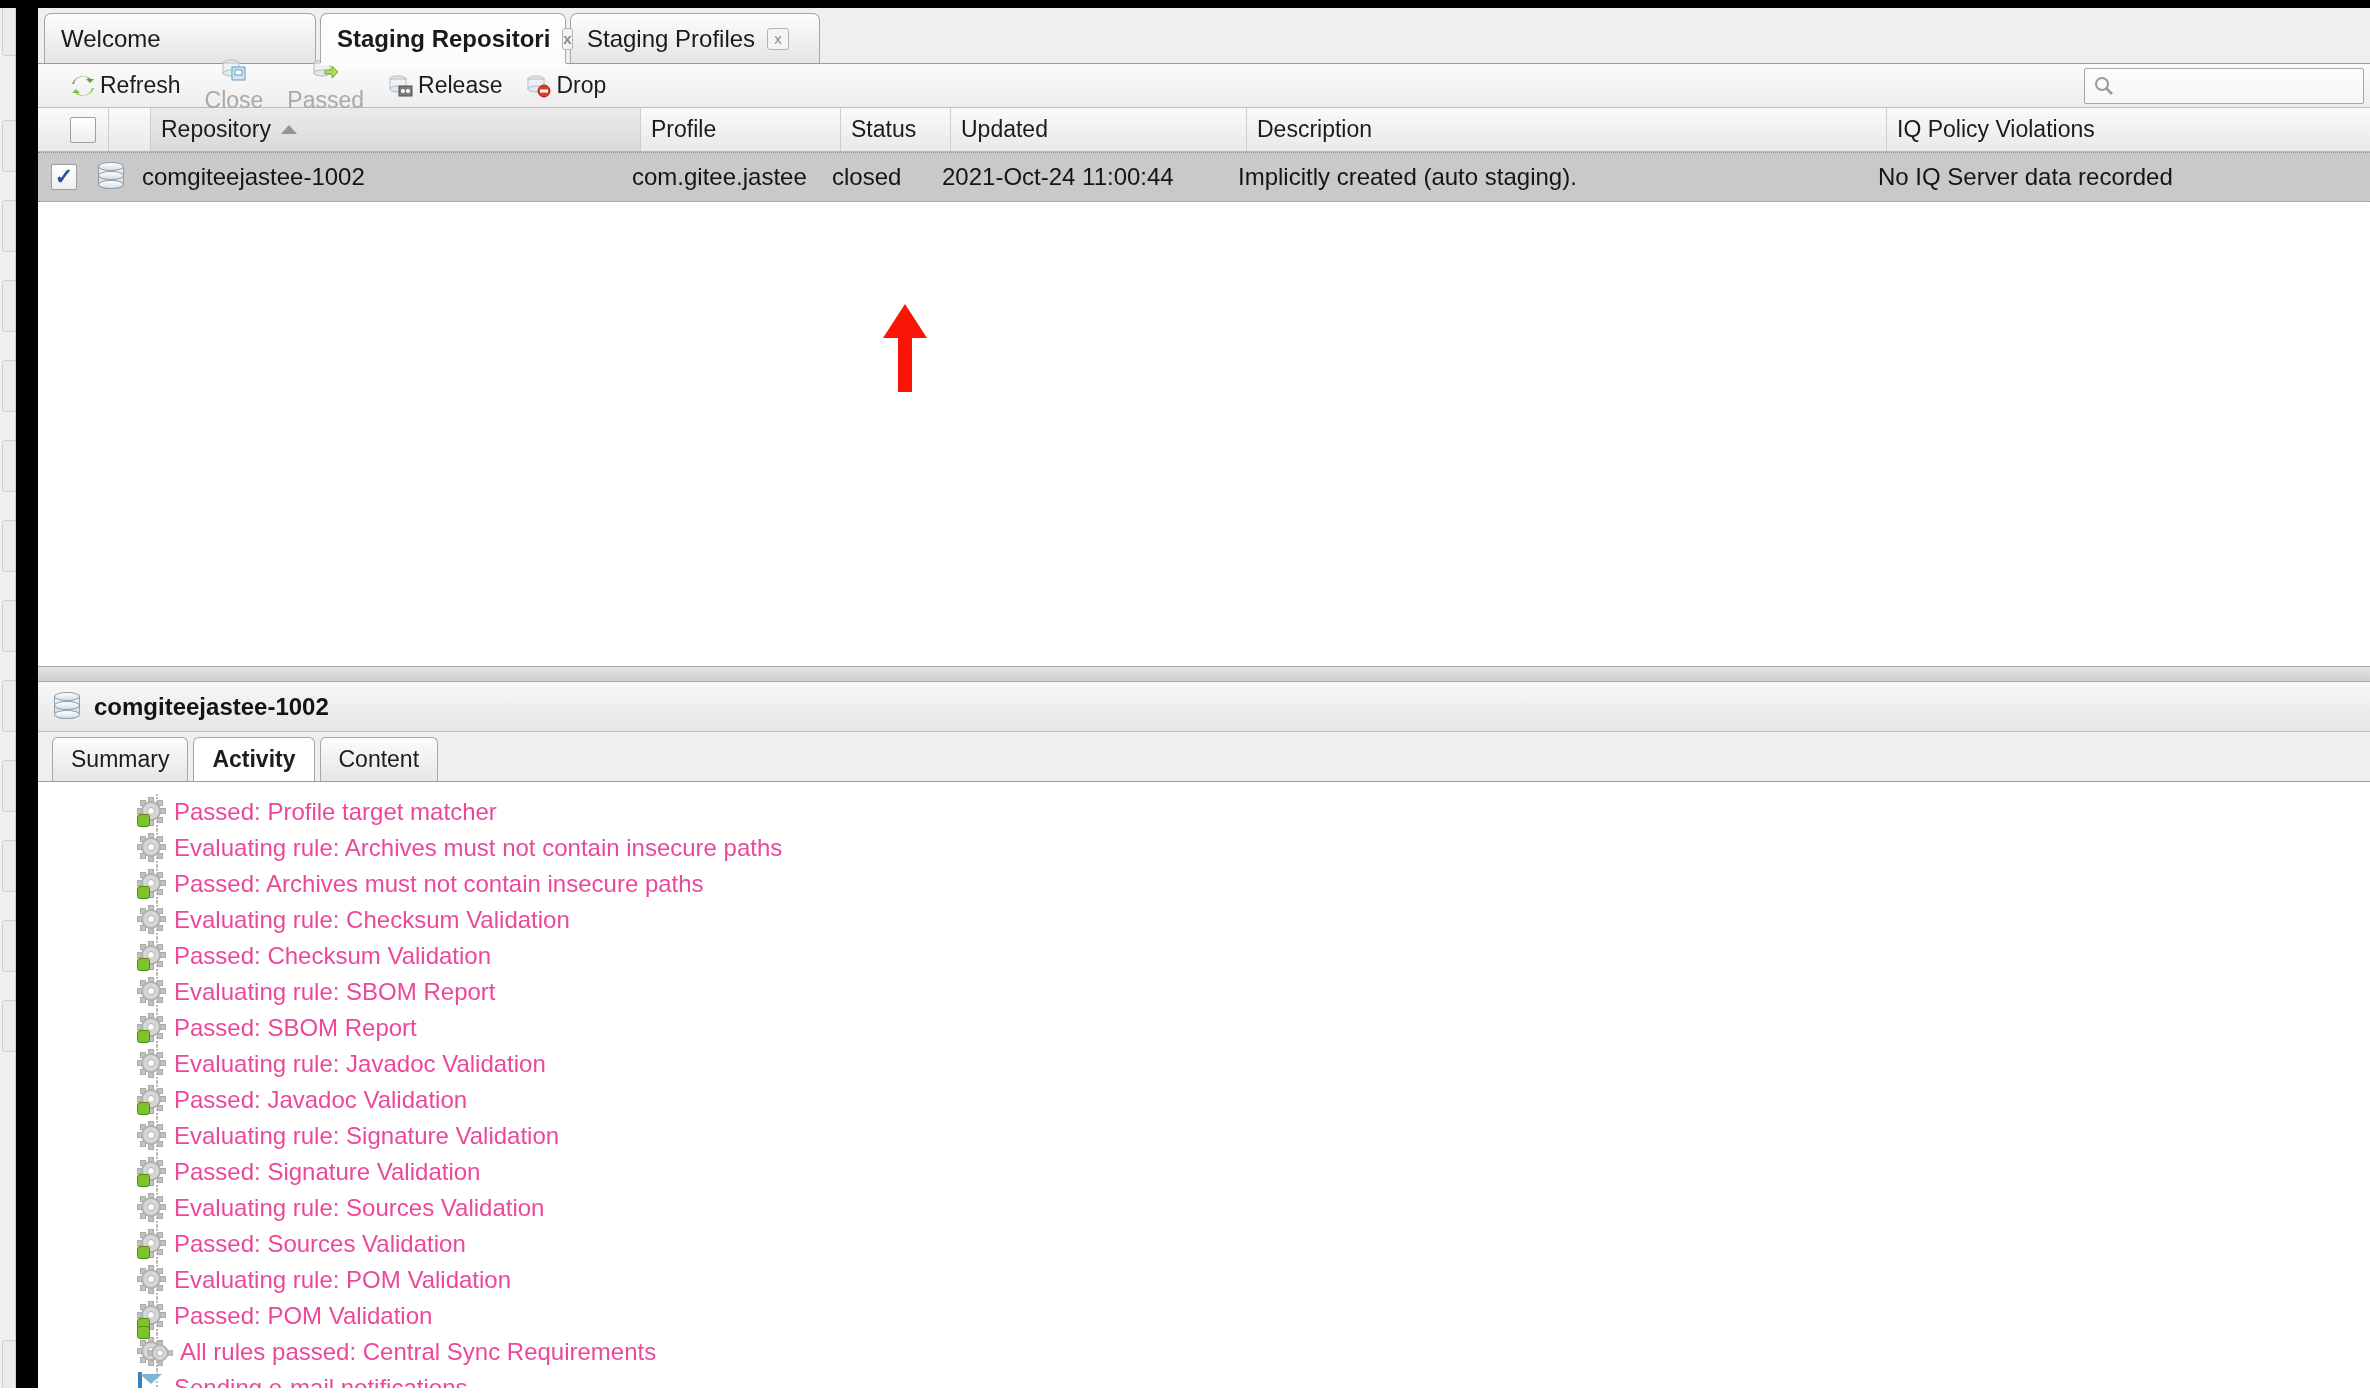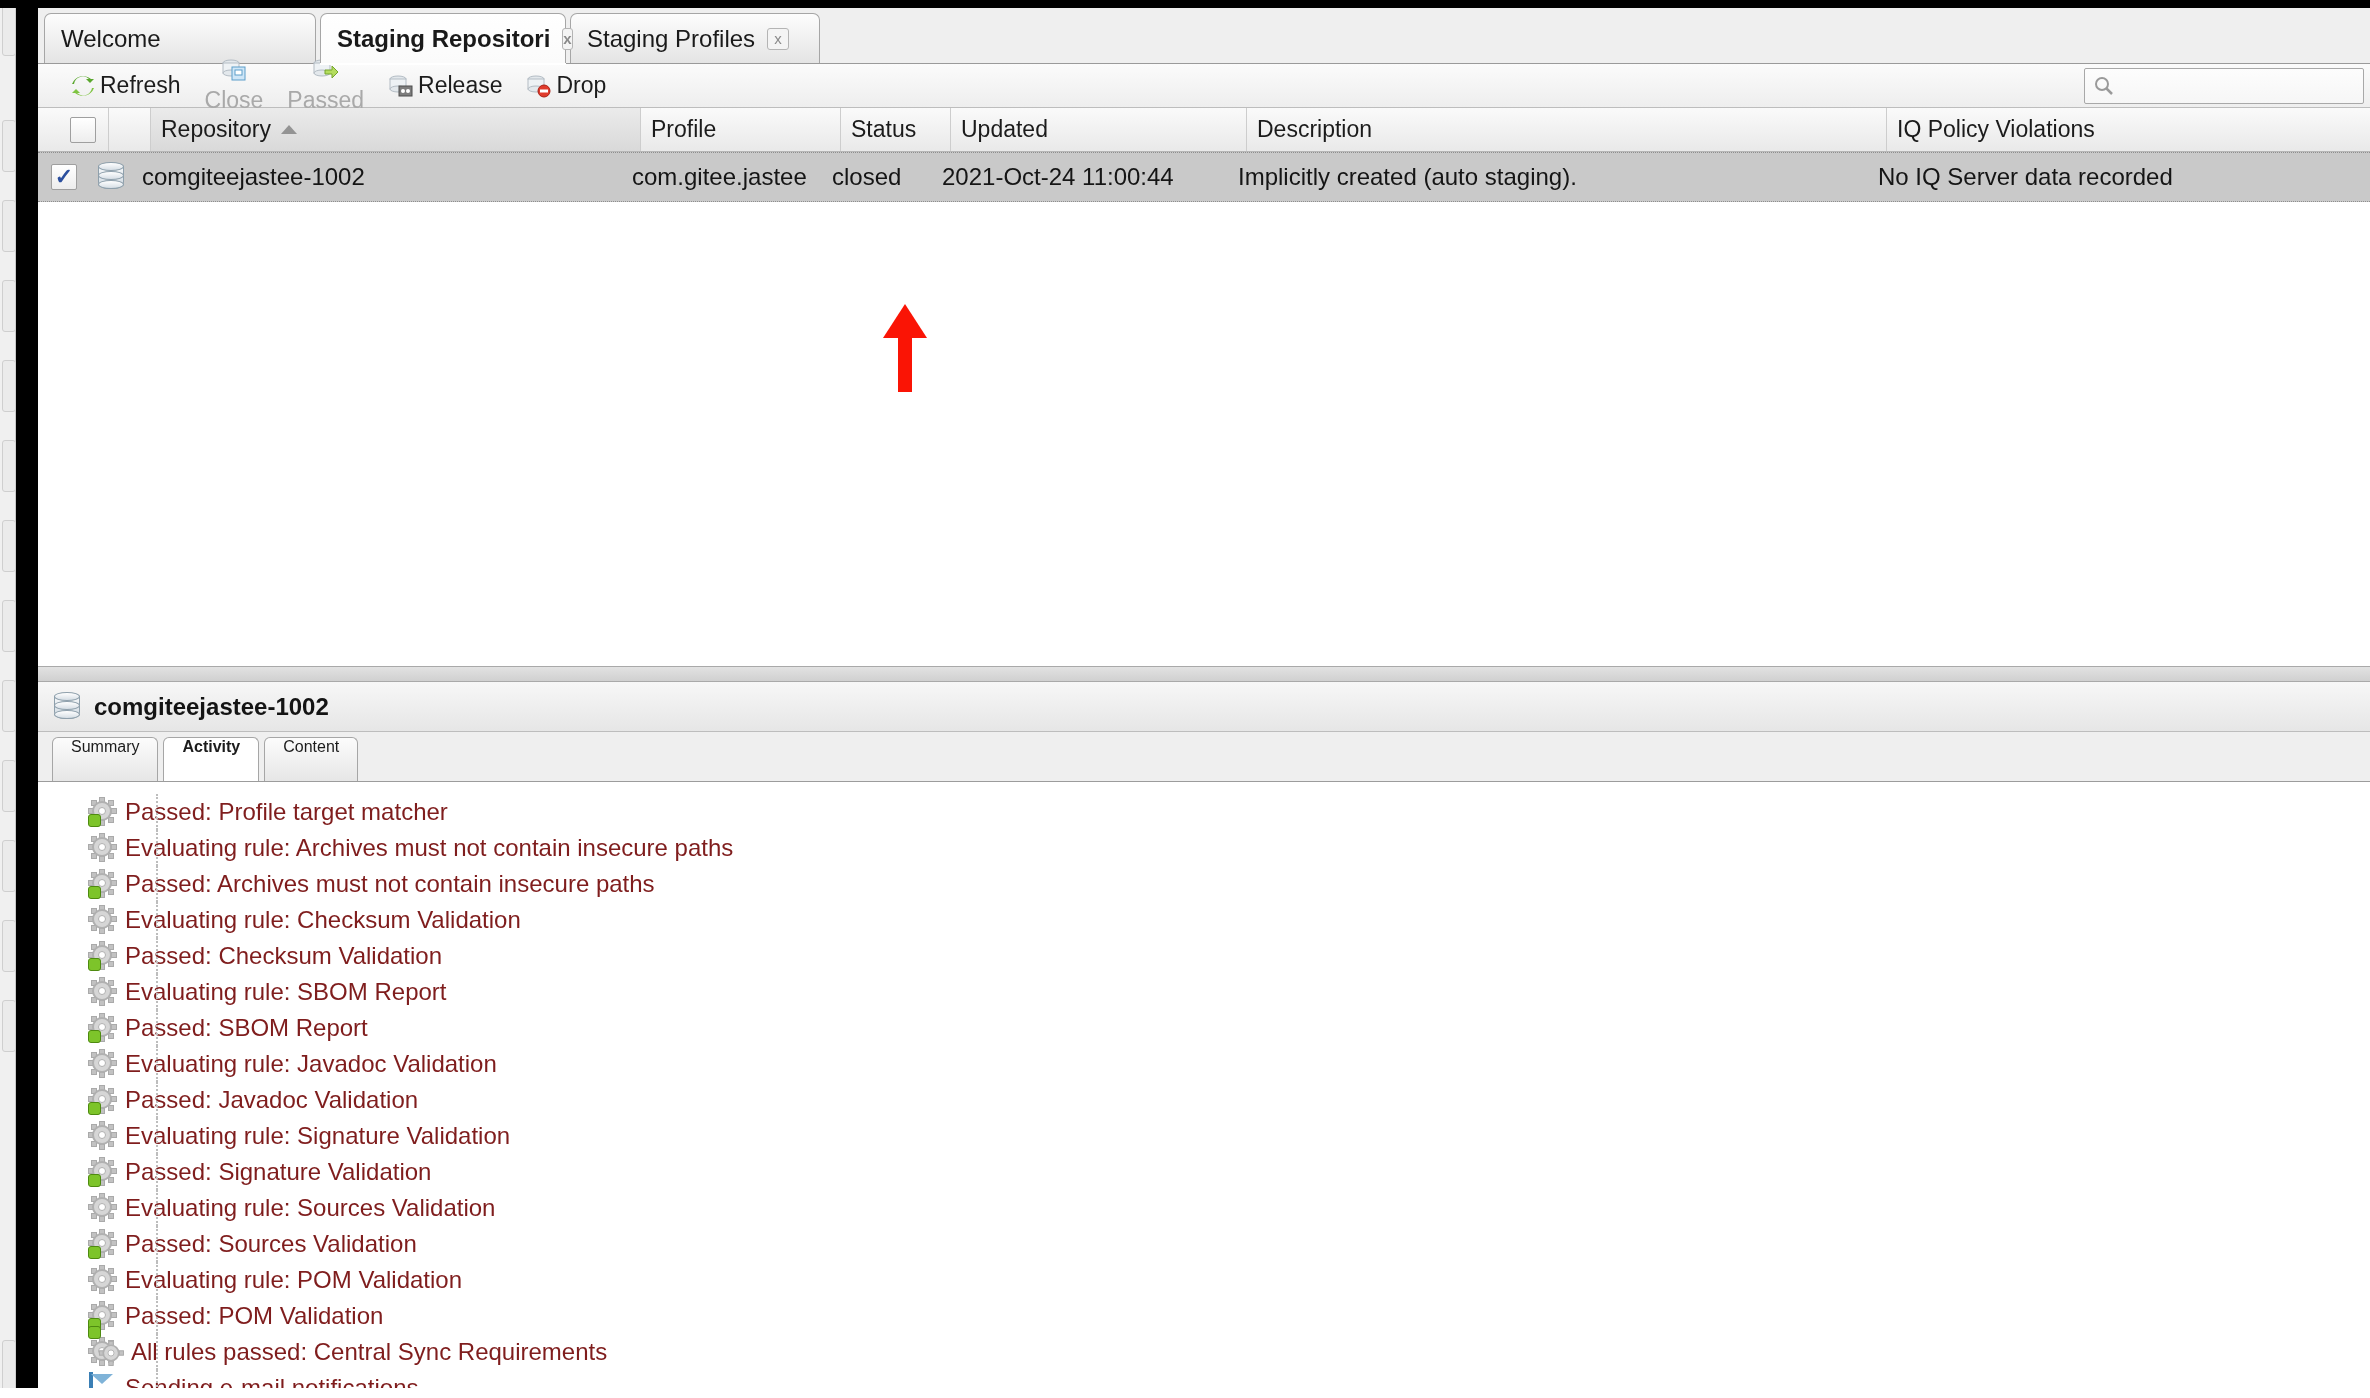--- a/index.html
+++ b/index.html
@@ -177,35 +177,35 @@
     background:linear-gradient(#f7f7f7,#e6e6e6);
     border-bottom:1px solid #bdbdbd;
     font-size:24px; font-weight:bold; color:#141414;
   }
   .subtabs {
     height:50px; display:flex; align-items:flex-end; gap:5px;
     padding-left:14px; background:#efefef;
     border-bottom:1px solid #9c9c9c;
   }
   .subtab {
-    height:44px; padding:0 18px; display:flex; 
+    height:44px; padding:0 18px; display:flex; align-items:center;
     border:1px solid #a6a6a6; border-bottom:none; border-radius:6px 6px 0 0;
     background:linear-gradient(#fcfcfc,#e6e6e6);
-    font-size:16px; color:#1c1c1c;
+    font-size:23px; color:#1c1c1c;
   }
   .subtab.active { background:#ffffff; font-weight:bold; }
 
   .activity {
     position:relative; background:#ffffff; padding:12px 0 0 0;
     height:640px; overflow:hidden;
   }
   .act-row {
     display:flex; align-items:center; height:36px;
-    padding-left:51px; position:relative;
-    font-size:24px; color:#7f1d1d; white-space:nowrap;
+    padding-left:100px; position:relative;
+    font-size:24px; color:#ec4899; white-space:nowrap;
   }
   .act-row .guide {
     position:absolute; left:118px; top:0; width:1px; height:36px;
     border-left:2px dotted #bdbdbd;
   }
   .act-ico { width:28px; height:28px; margin-right:8px; position:relative; flex:none; }
 
   
   .gear { width:26px;height:26px;position:relative; }
   .gear .g-core {

